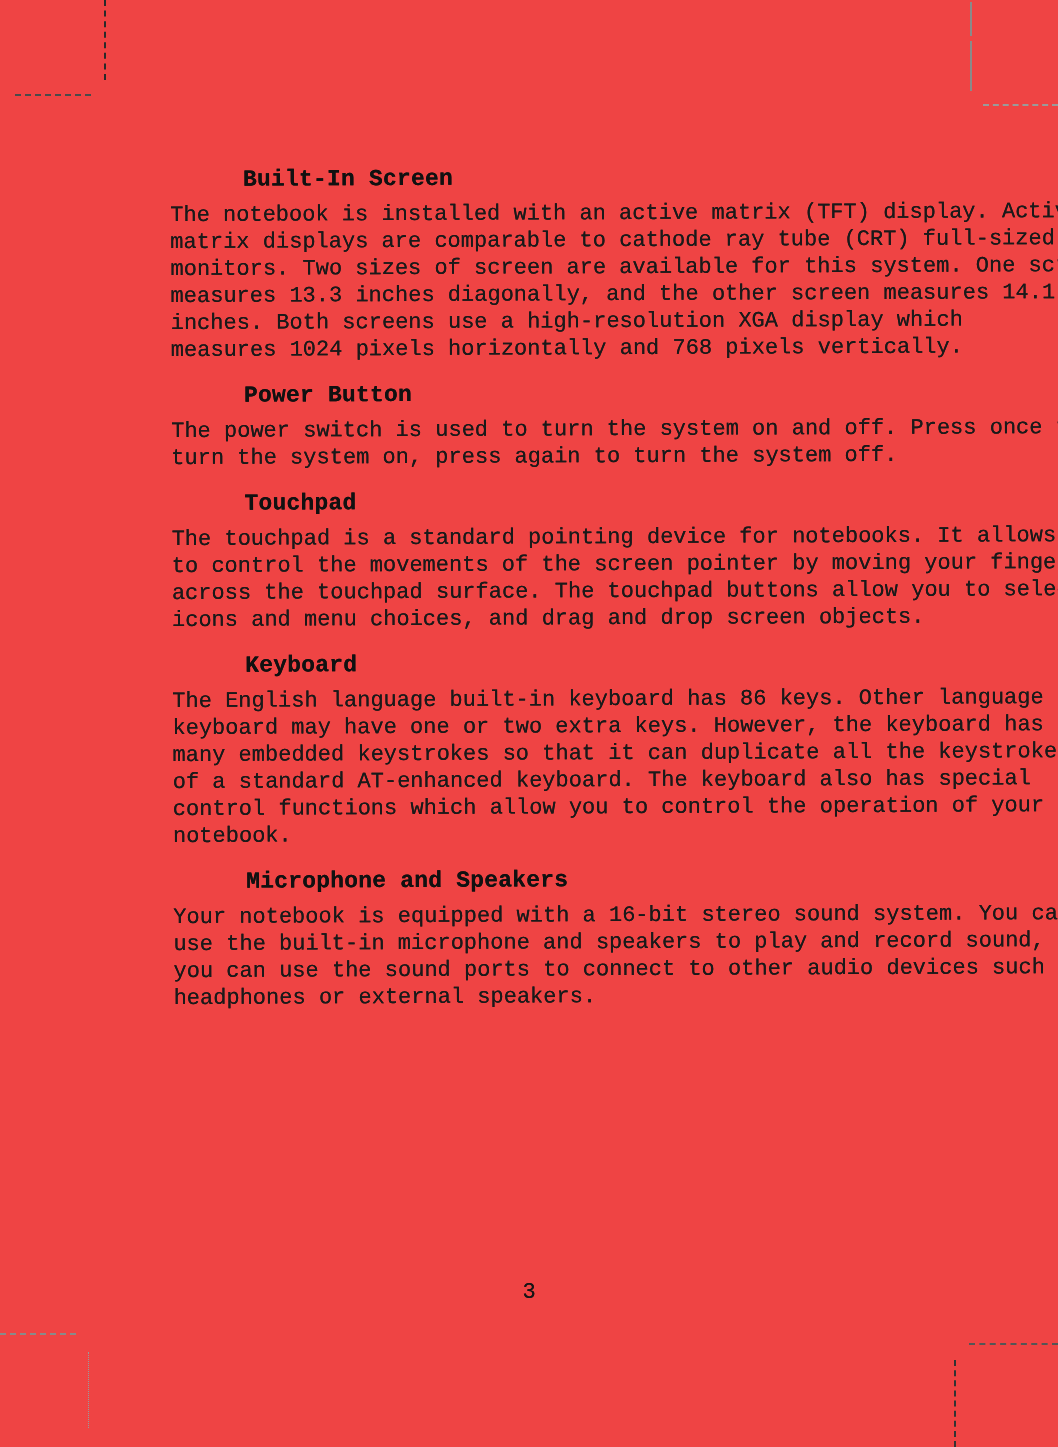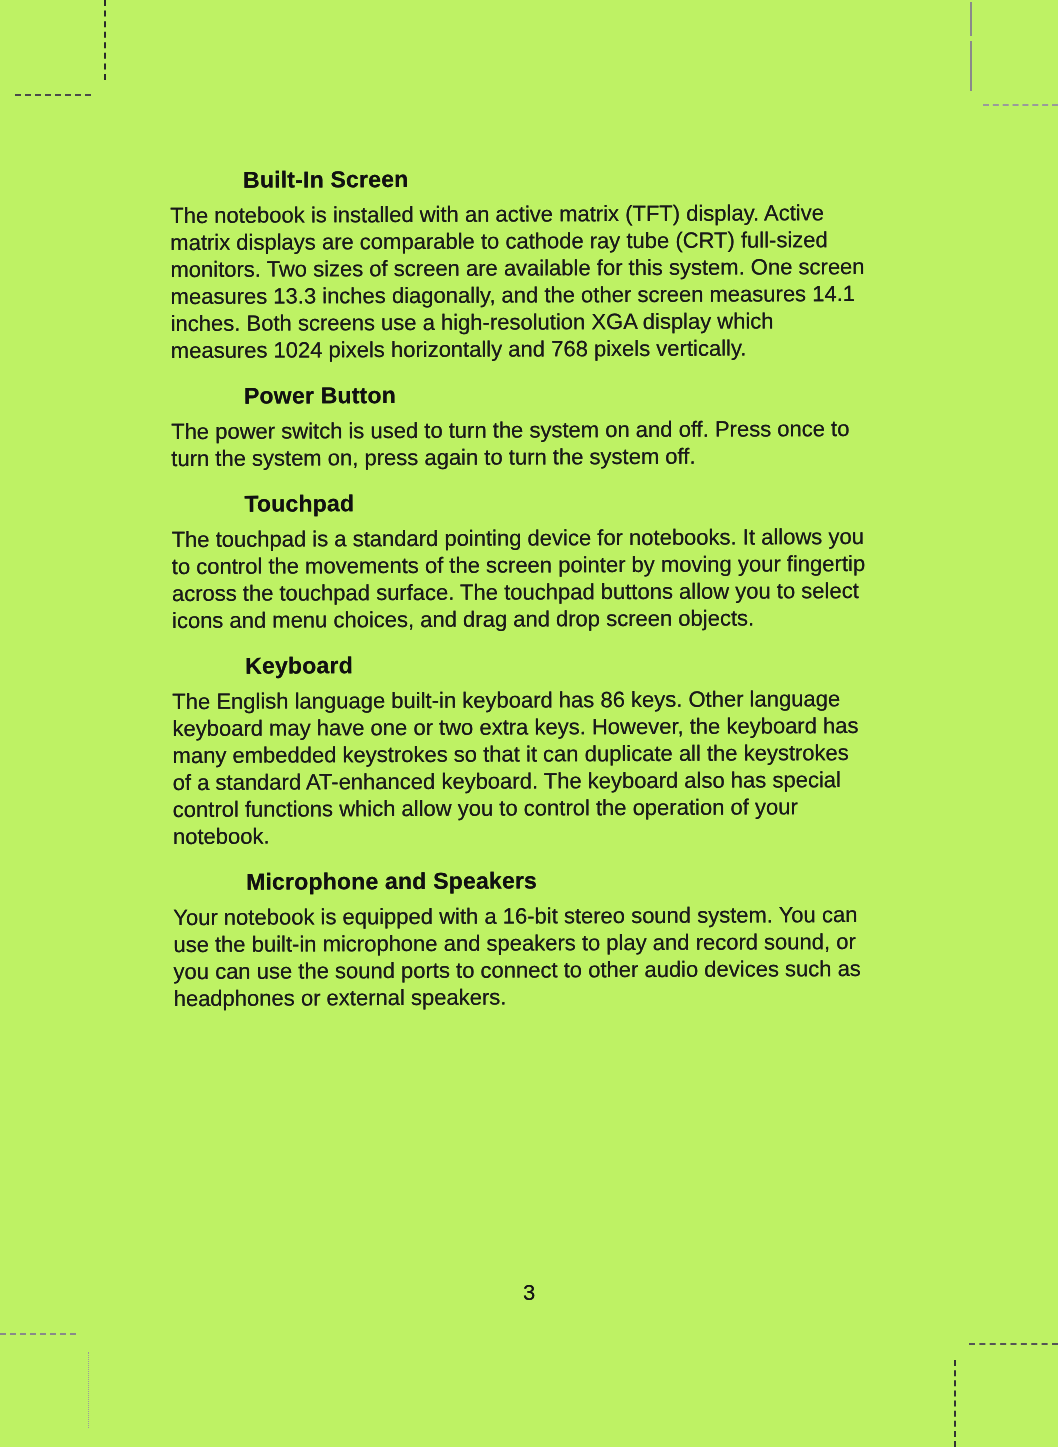--- a/index.html
+++ b/index.html
@@ -11,21 +11,22 @@
     height: 1447px;
     background: #ffffff;
     position: relative;
     overflow: hidden;
     font-family: "Liberation Sans", sans-serif;
     color: #161616;
   }
   .scan-page {
     position: absolute;
     inset: 0;
-    background: #bef264;
+    background: #ef4444;
+    font-family: Liberation Mono, monospace;
   }
   .content {
     position: absolute;
     left: 170px;
     top: 166px;
     width: 790px;
     transform: rotate(-0.25deg);
     transform-origin: left top;
   }
   .section-heading {

